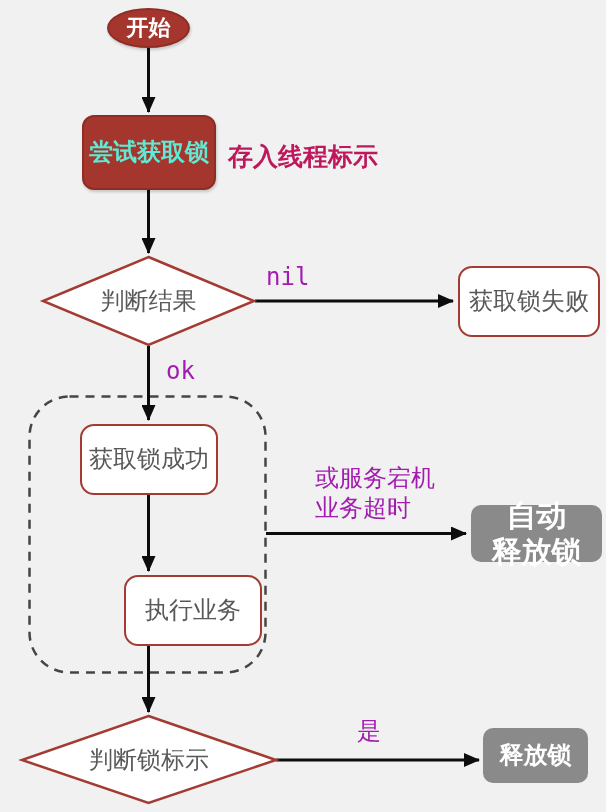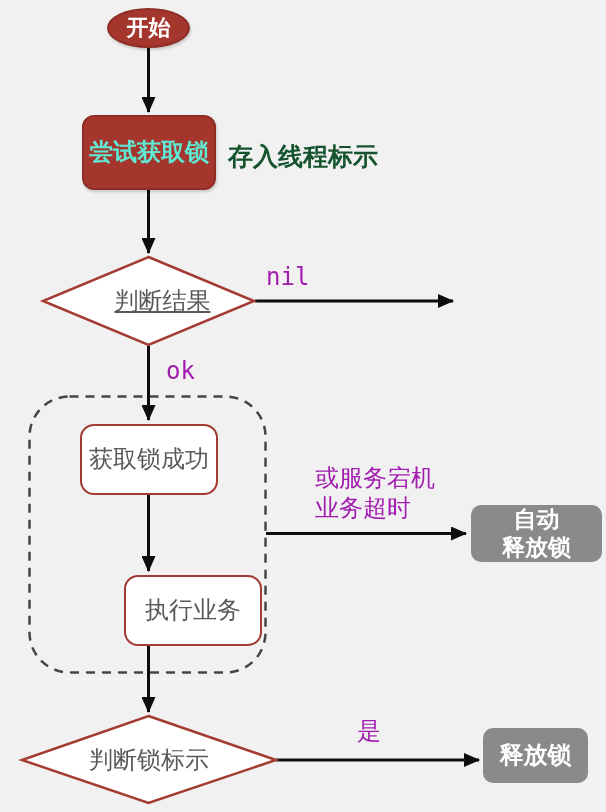--- a/index.html
+++ b/index.html
@@ -51,21 +51,21 @@
     background: #ffffff;
     border: 2.5px solid #a33b32;
     color: #595959;
     font-size: 24px;
   }
   .gray-box {
     border-radius: 10px;
     background: #8a8a8a;
     color: #ffffff;
     font-weight: bold;
-    font-size: 23px;
+    font-size: 30px;
     line-height: 1.2;
   }
   .diamond-text {
     position: absolute;
     display: flex;
     flex-direction: column;
     align-items: center;
     justify-content: center;
     text-align: center;
     color: #595959;
@@ -76,21 +76,21 @@
   .edge-label {
     position: absolute;
     color: #a21caf;
     font-size: 24px;
     z-index: 4;
     line-height: 1.25;
   }
   .mono { font-family: "DejaVu Sans Mono", monospace; }
   .annotation {
     position: absolute;
-    color: #14532d;
+    color: #be185d;
     font-weight: bold;
     font-size: 25px;
     z-index: 4;
   }
   .line2 span { display: block; }
 </style>
 </head>
 <body>
 
 <div class="canvas">
@@ -120,24 +120,27 @@
   <div class="node ellipse" style="left:107px; top:8px; width:83px; height:40px;">
     <span>开始</span>
   </div>
 
   <div class="node red-rect" style="left:82px; top:115px; width:134px; height:75px;">
     <span>尝试获取锁</span>
   </div>
 
   <div class="annotation" style="left:228px; top:140px;">存入线程标示</div>
 
-  <div class="diamond-text" style="left:57px; top:257px; width:211px; height:88px;text-decoration:underline;">判断结果</div>
+  <div class="diamond-text" style="left:43px; top:257px; width:211px; height:88px;">判断结果</div>
 
   <div class="edge-label mono" style="left:266px; top:262px;">nil</div>
 
+  <div class="node white-box" style="left:458px; top:266px; width:142px; height:71px;">
+    <span>获取锁失败</span>
+  </div>
 
   <div class="edge-label mono" style="left:166px; top:356px;">ok</div>
 
   <div class="node white-box" style="left:80px; top:424px; width:138px; height:71px;">
     <span>获取锁成功</span>
   </div>
 
   <div class="node white-box" style="left:80px; top:575px; width:138px; height:71px;margin-left:44px;">
     <span>执行业务</span>
   </div>

